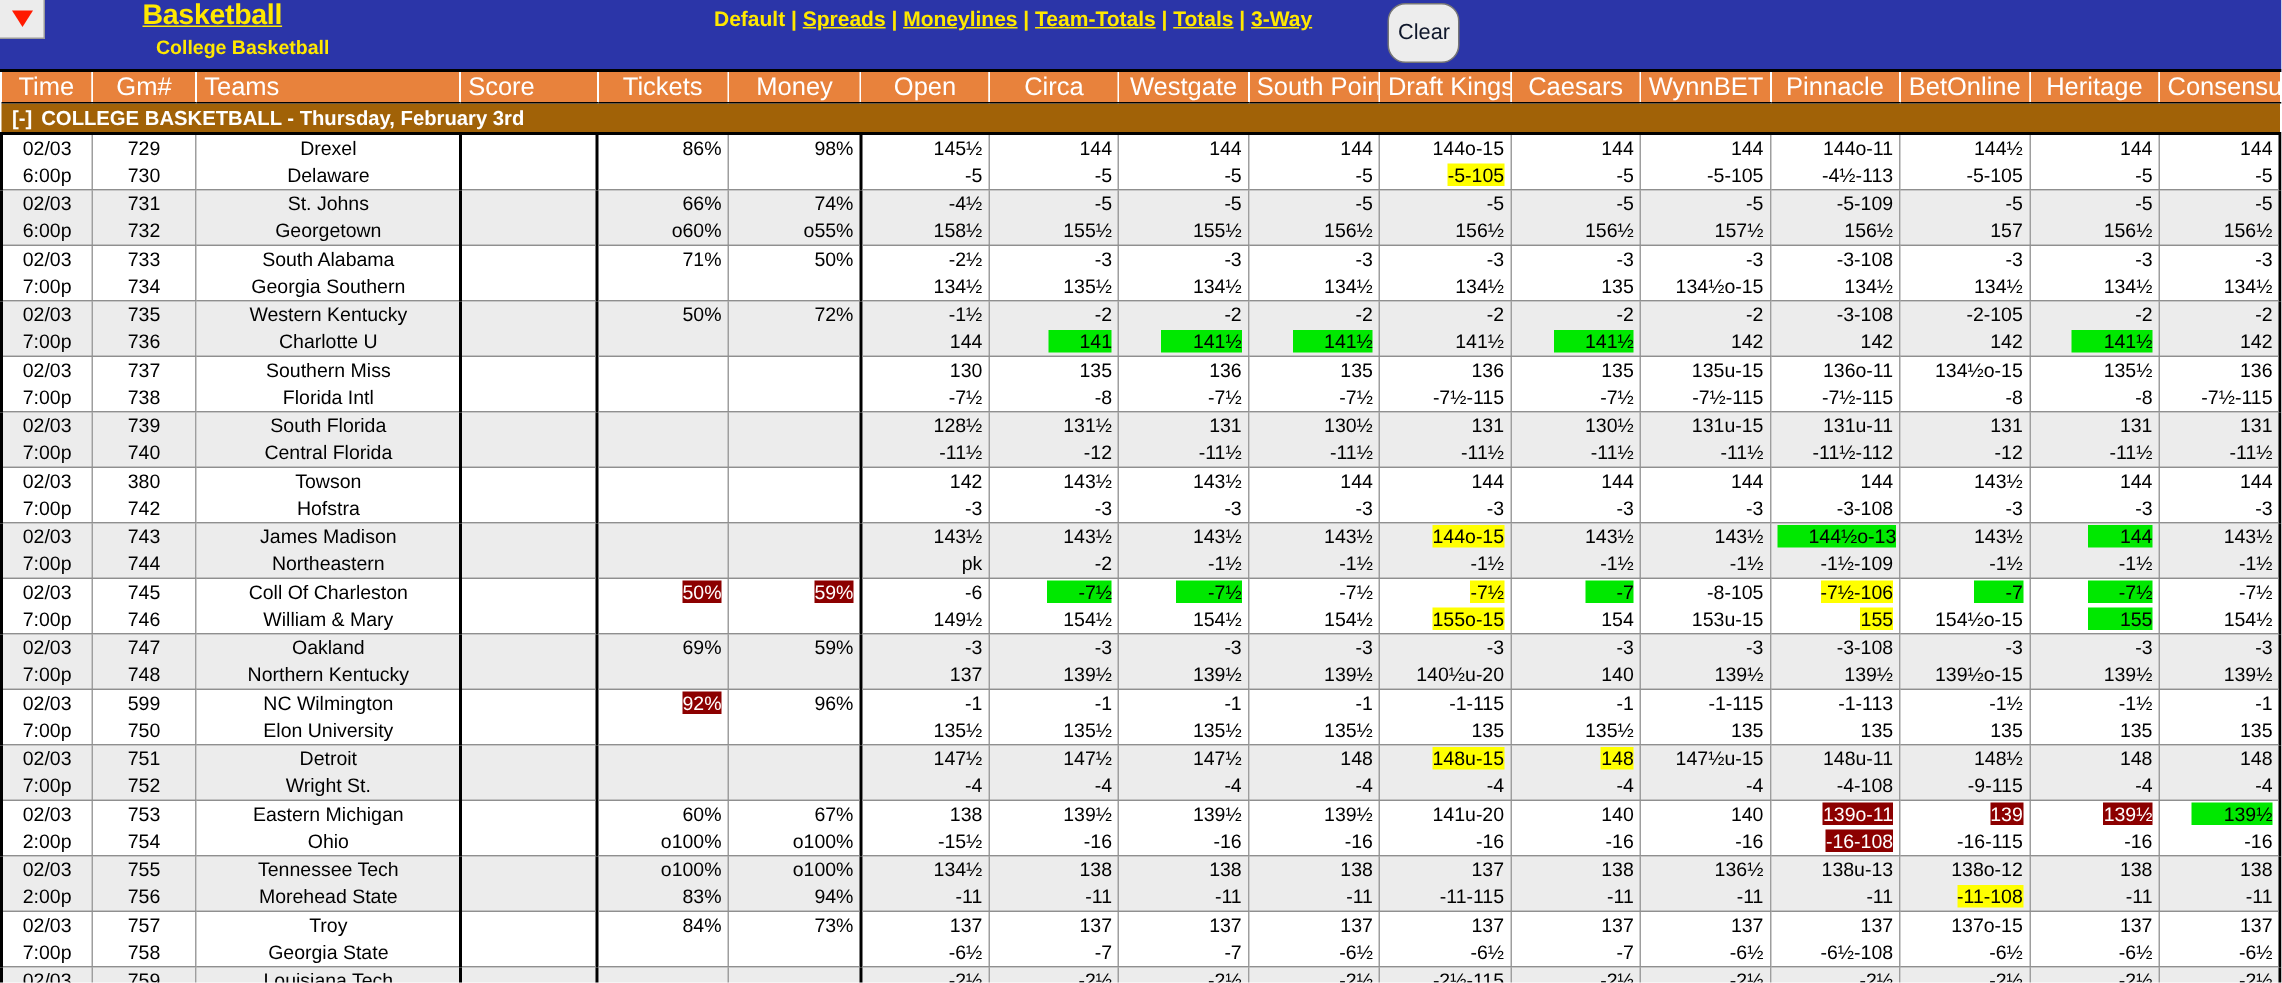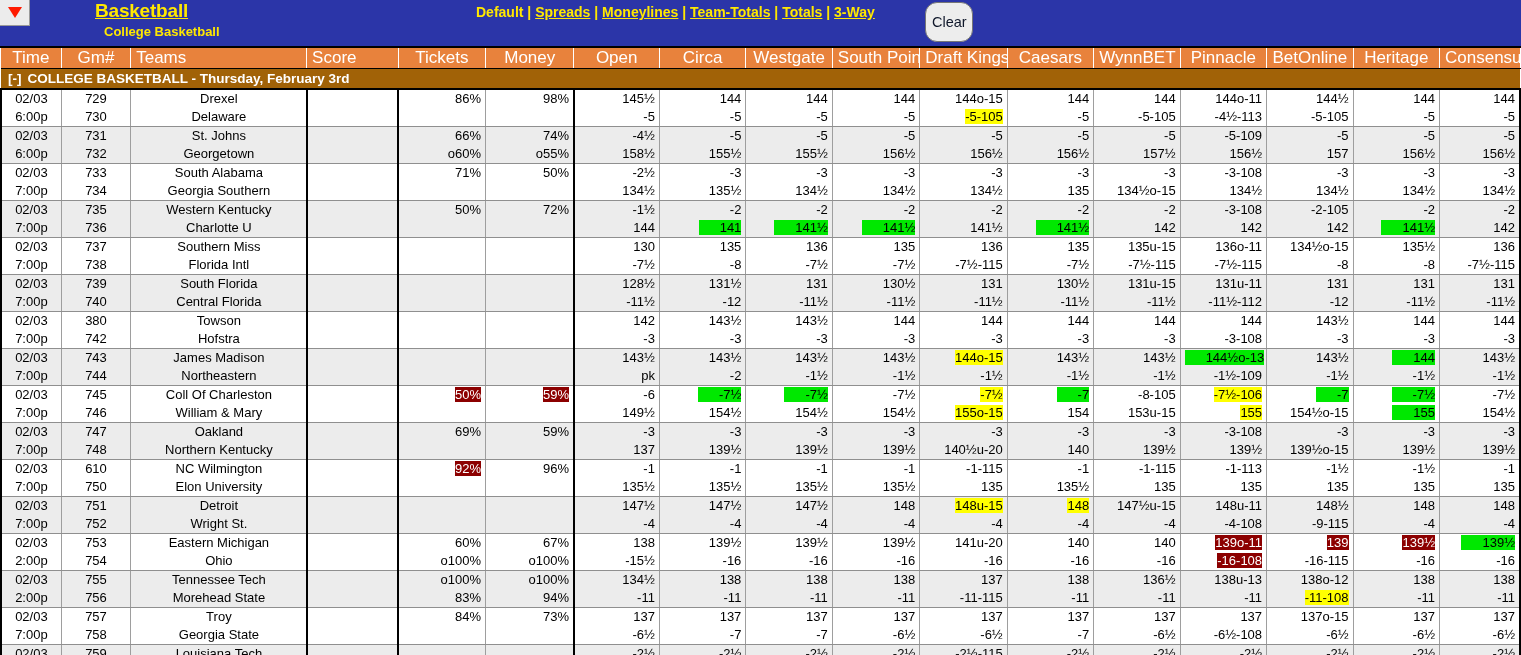--- a/index.html
+++ b/index.html
@@ -910,21 +910,21 @@
           <div class="ln r"><span>-3</span></div>
           <div class="ln r"><span>139½</span></div>
         </td>
       </tr>
       <tr class="game norm">
         <td class="cell thickL">
           <div class="ln c"><span>02/03</span></div>
           <div class="ln c"><span>7:00p</span></div>
         </td>
         <td class="cell ">
-          <div class="ln c"><span>610</span></div>
+          <div class="ln c"><span>599</span></div>
           <div class="ln c"><span>750</span></div>
         </td>
         <td class="cell thickR">
           <div class="ln l"><span>NC Wilmington</span></div>
           <div class="ln l"><span>Elon University</span></div>
         </td>
         <td class="cell thickR">
           <div class="ln c"></div>
           <div class="ln c"></div>
         </td>

